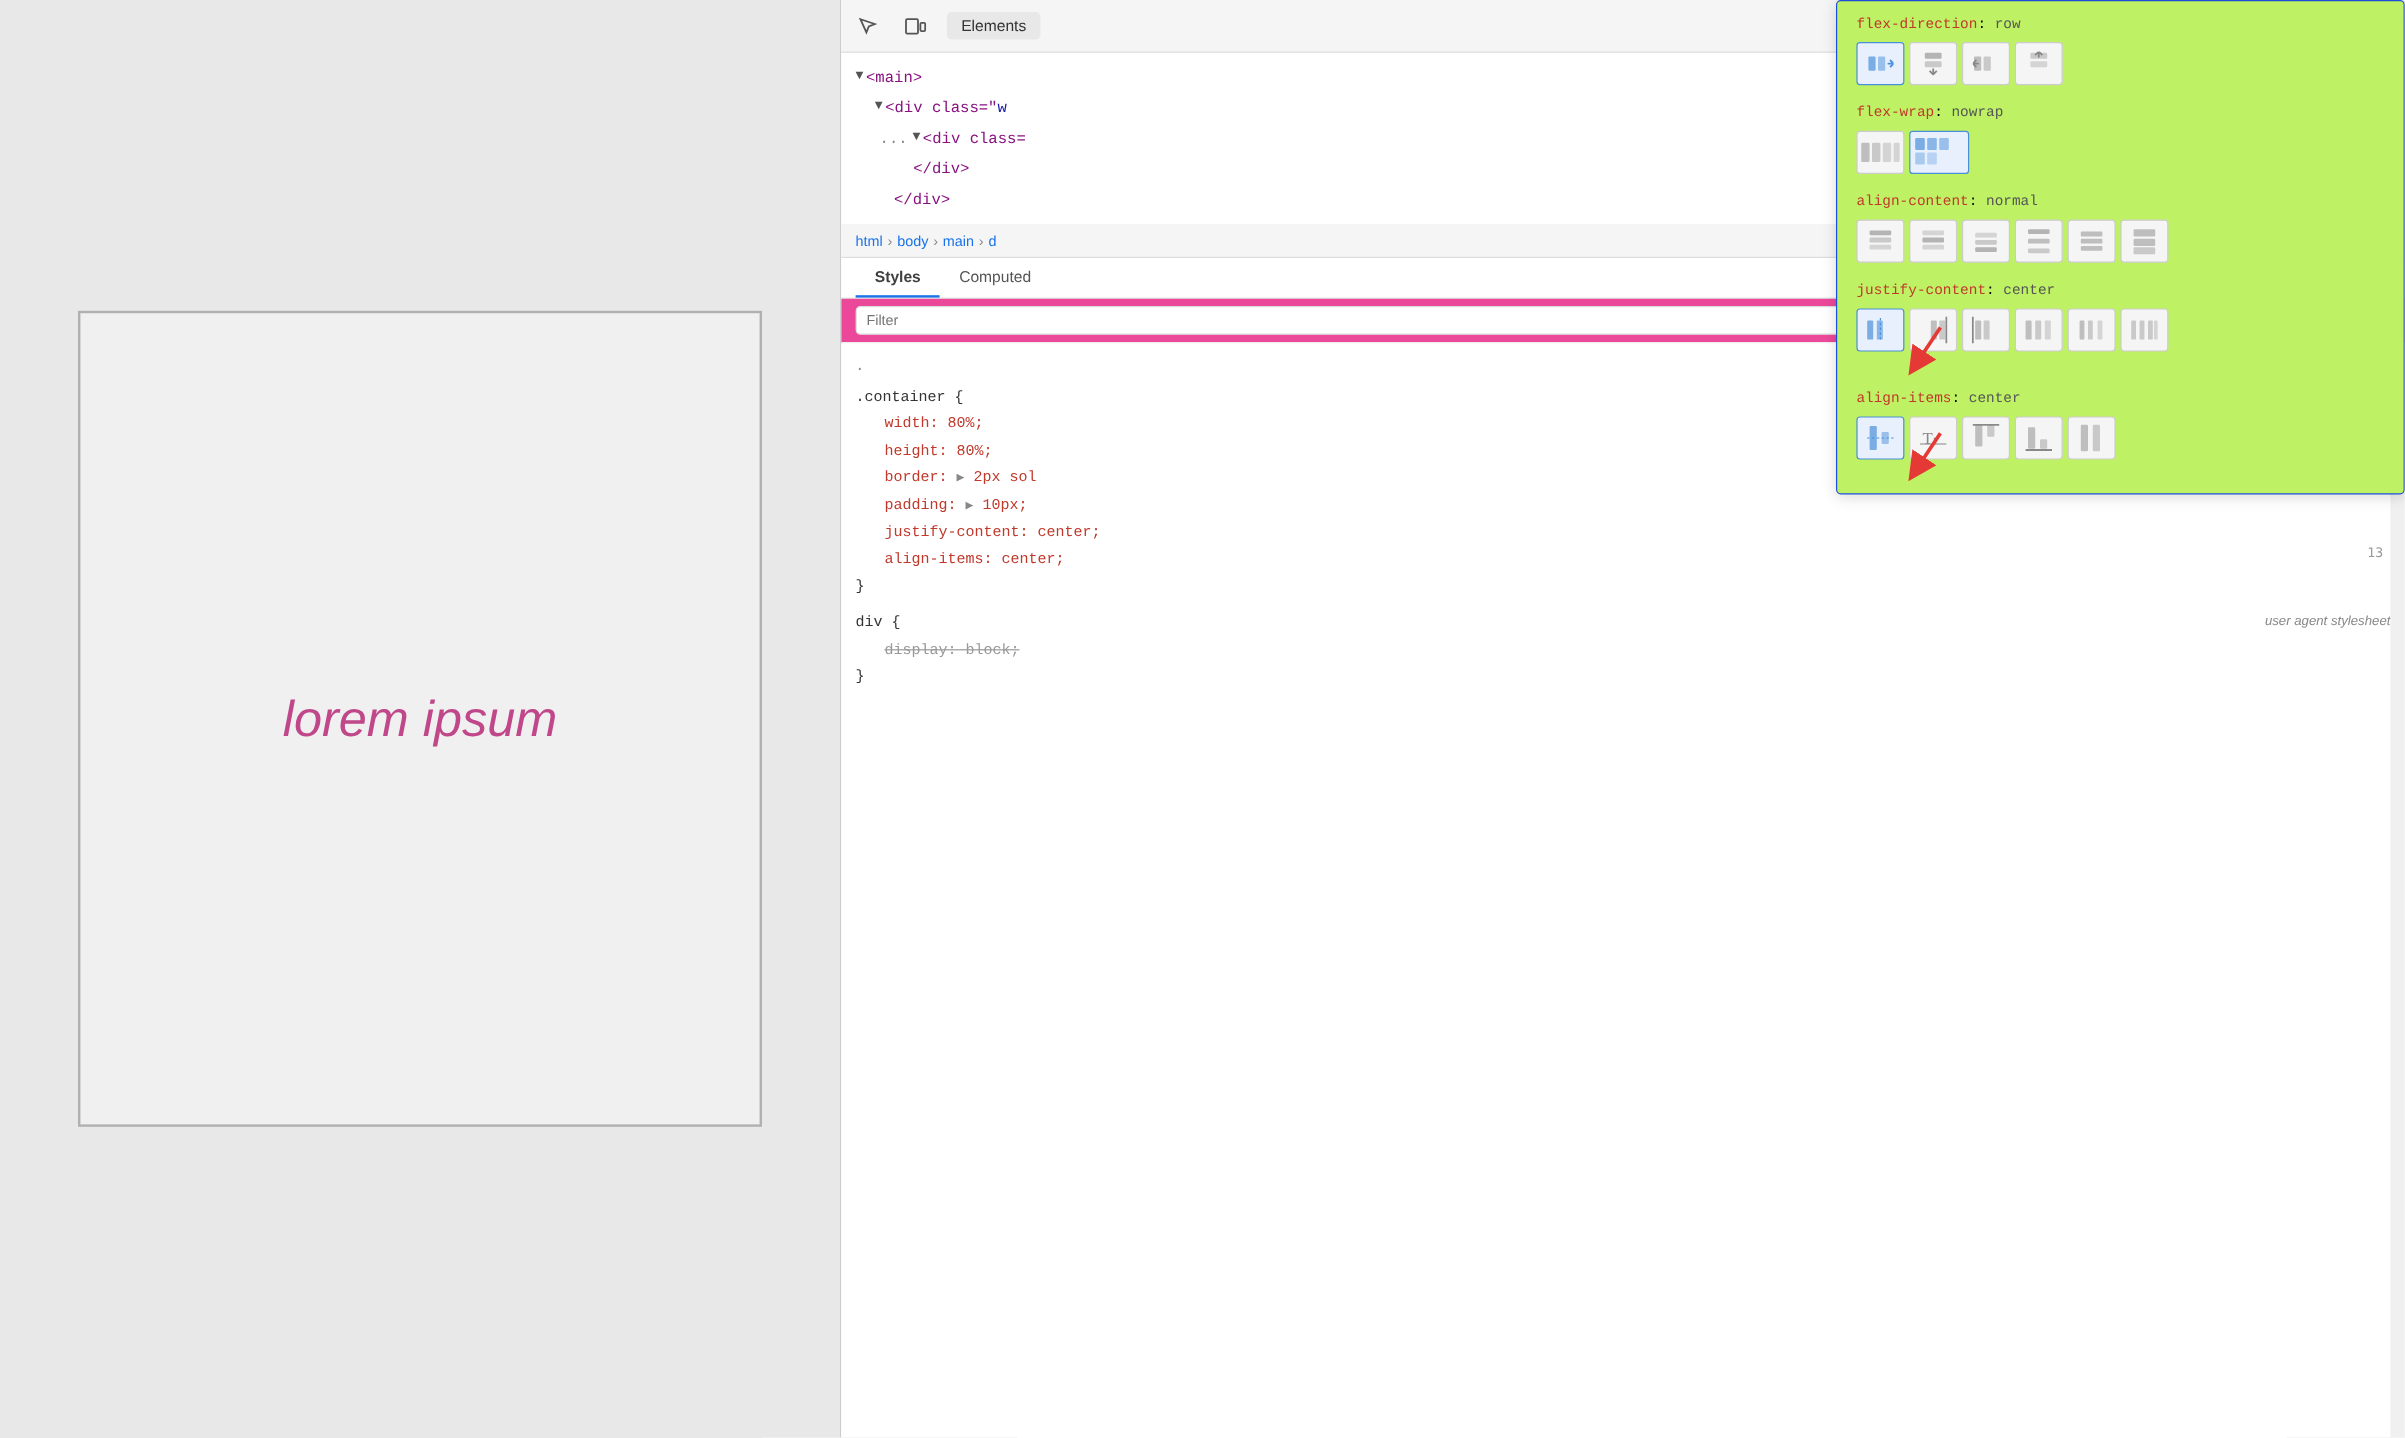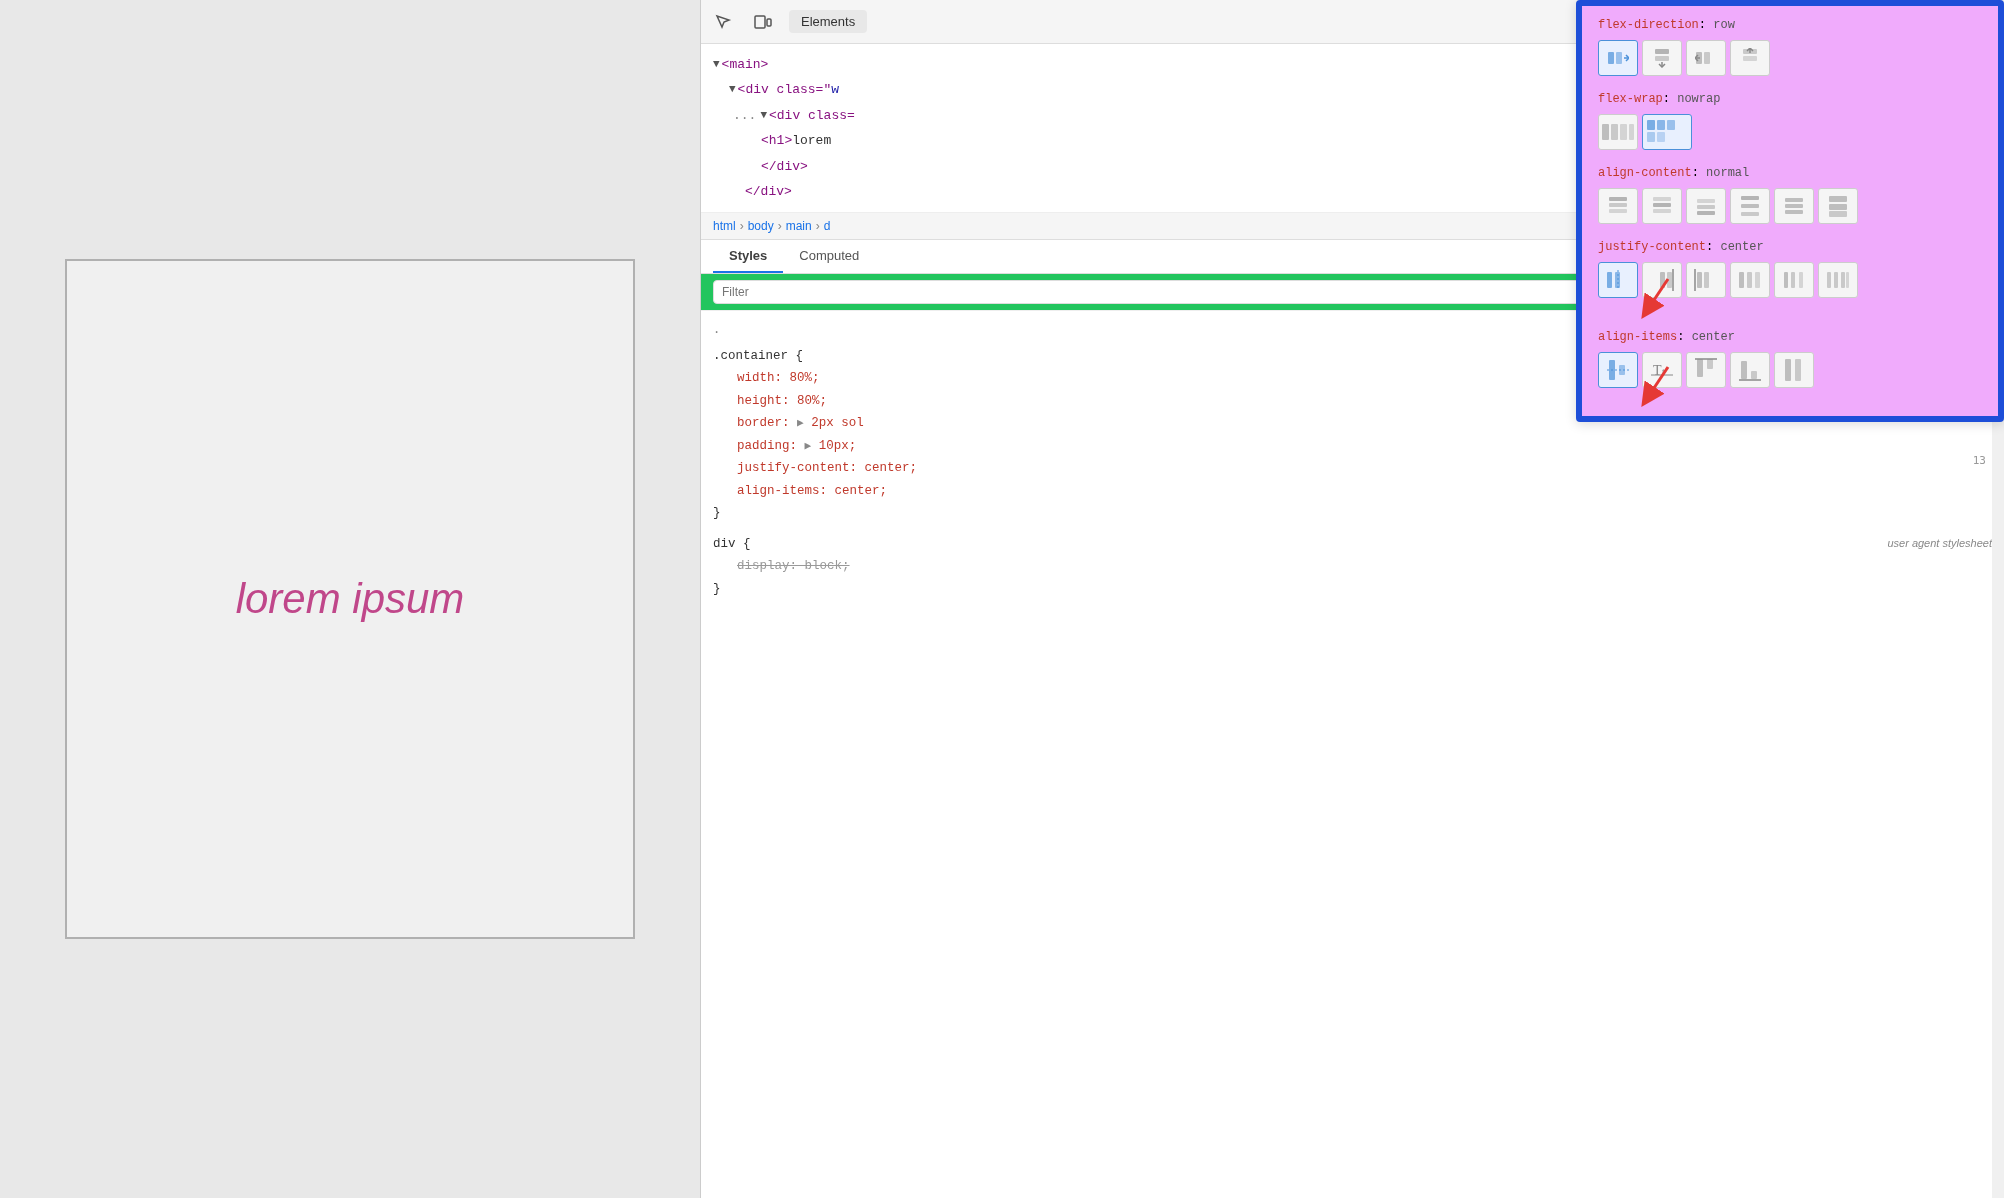--- a/index.html
+++ b/index.html
@@ -160,21 +160,21 @@
     .style-tab.active {
       color: #404040;
       border-bottom: 2px solid #1a73e8;
       font-weight: 700;
     }
 
     
     .filter-bar {
       padding: 6px 12px;
       border-bottom: 1px solid #eee;
-      background: #22c55e;
+      background: #ec4899;
     }
 
     .filter-input {
       width: 100%;
       padding: 4px 8px;
       border: 1px solid #ddd;
       border-radius: 4px;
       font-size: 12px;
       background: #fff;
       color: #333;
@@ -218,23 +218,23 @@
 
     .div-rule {
       margin-top: 8px;
     }
 
     
     .flexbox-panel {
       position: absolute;
       top: 0;
       right: 0;
-      width: 428px;
-      background: #f0abfc;
-      border: 6px solid #1d4ed8;
+      width: 474px;
+      background: #bef264;
+      border: 1px solid #1d4ed8;
       border-radius: 4px;
       box-shadow: 0 2px 12px rgba(0,0,0,0.15);
       z-index: 100;
       padding: 12px 16px;
     }
 
     .flex-property-row {
       margin-bottom: 16px;
     }
 
@@ -325,23 +325,20 @@
         <span class="dom-tag">&lt;main&gt;</span>
       </div>
       <div class="dom-line dom-indent-2">
         <span class="dom-triangle">▼</span>
         <span class="dom-tag">&lt;div class="<span style="color:#1a1aa6">w</span></span>
       </div>
       <div class="dom-line" style="padding-left: 20px; display:flex; align-items:center;">
         <span style="color:#888; margin-right:4px;">...</span>
         <span class="dom-triangle">▼</span>
         <span class="dom-tag">&lt;div class=</span>
-      </div>
-      <div class="dom-line dom-indent-4">
-        <span class="dom-tag">&lt;h1&gt;<span style="color:#333">lorem</span></span>
       </div>
       <div class="dom-line dom-indent-4">
         <span class="dom-tag">&lt;/div&gt;</span>
       </div>
       <div class="dom-line dom-indent-3">
         <span class="dom-tag">&lt;/div&gt;</span>
       </div>
     </div>
 
     <div class="breadcrumb">

